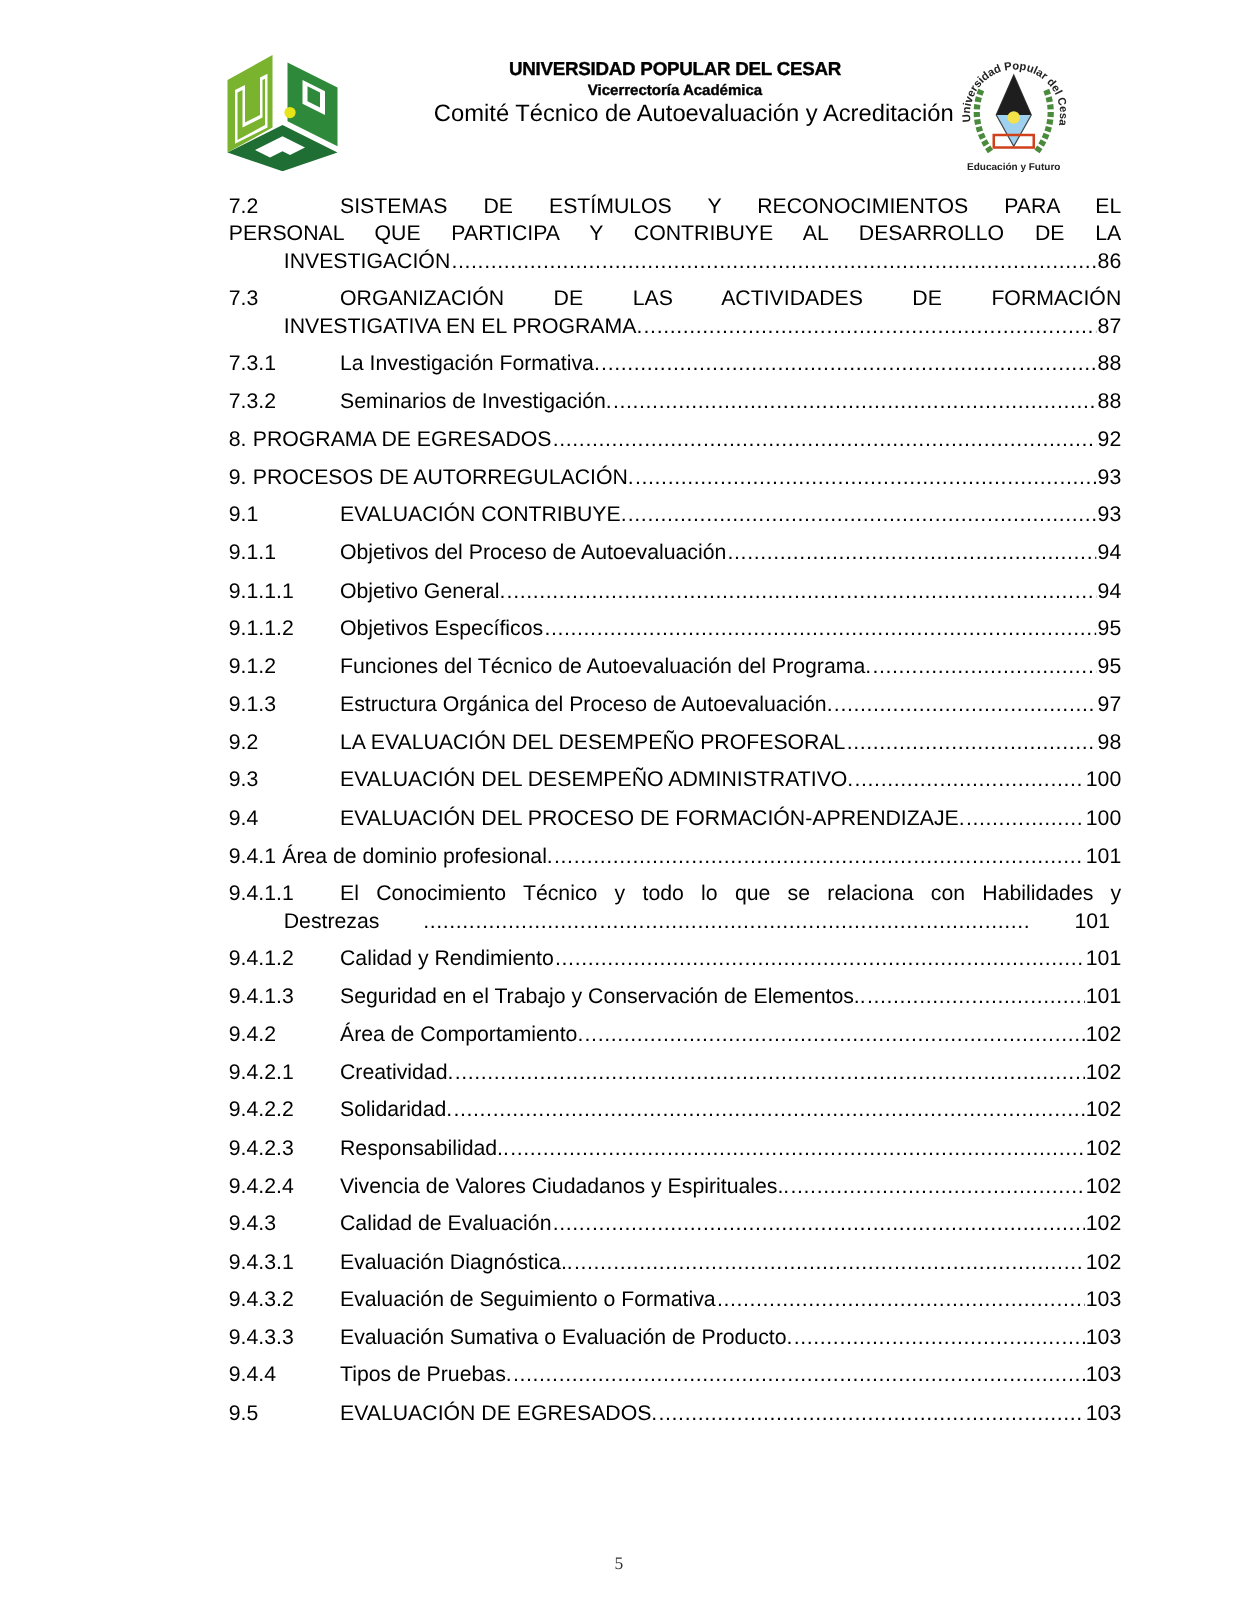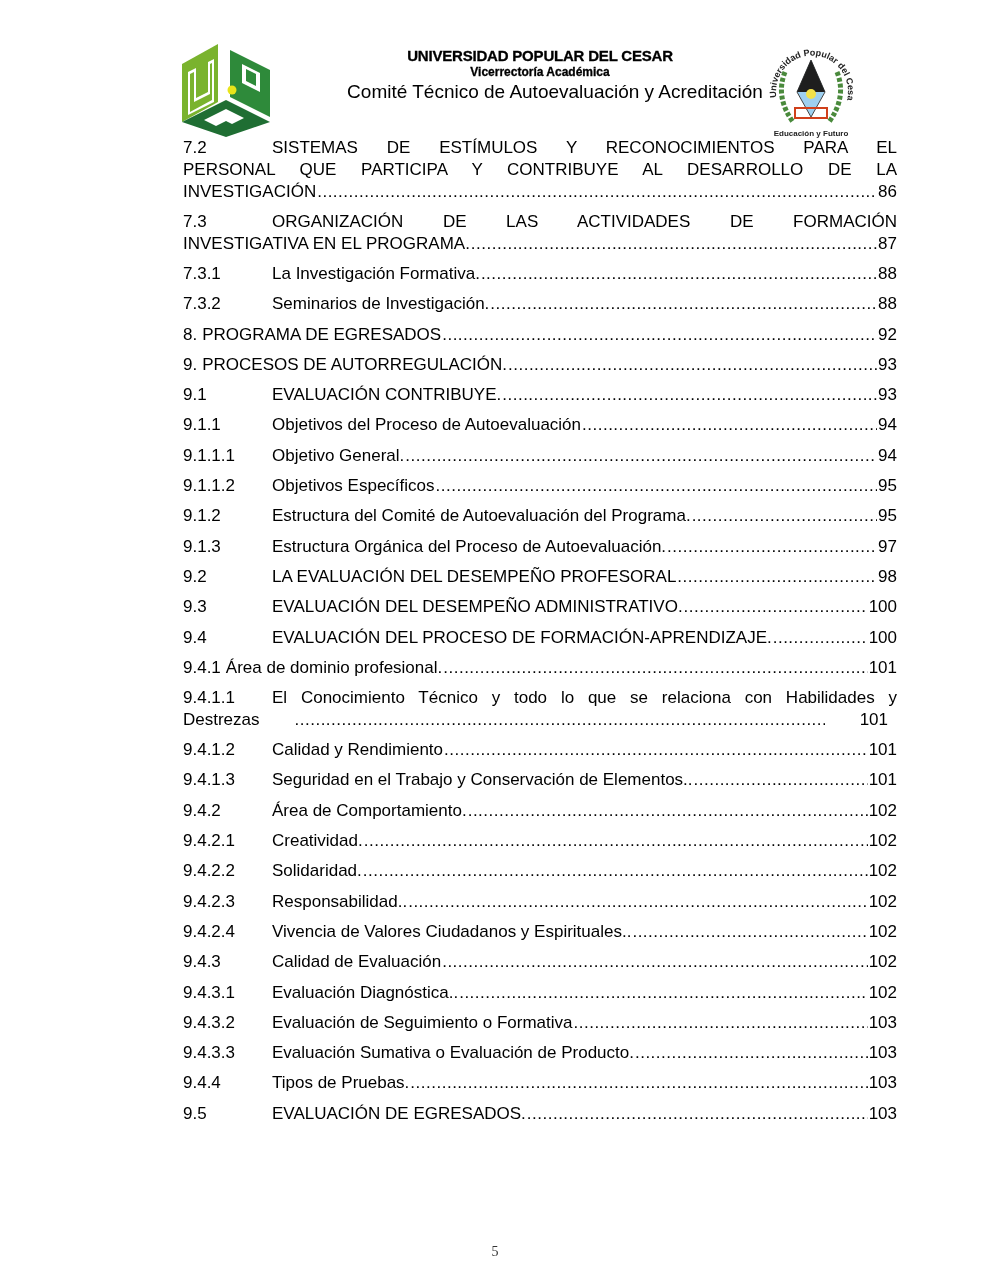--- a/index.html
+++ b/index.html
@@ -6,33 +6,33 @@
     body { width: 990px; height: 1280px; position: relative; overflow: hidden; font-family: "Liberation Sans", sans-serif; color: #000; }
 
     .header { position: absolute; left: 0; top: 12px; width: 990px; height: 135px; }
     .logo-upc { position: absolute; left: 180px; top: 30px; width: 92px; height: 95px; }
     .logo-seal { position: absolute; left: 763px; top: 30px; width: 96px; height: 98px; }
     .header-text { position: absolute; left: 290px; top: 35px; width: 500px; text-align: center; }
     .uni-name { font-weight: bold; font-size: 15px; letter-spacing: -0.2px; line-height: 17px; -webkit-text-stroke: 0.3px #000; }
     .vice { font-weight: bold; font-size: 12px; line-height: 16px; -webkit-text-stroke: 0.3px #000; }
     .committee { font-size: 19px; line-height: 22px; margin-top: 1px; margin-left: 30px; }
 
-    .toc { position: absolute; left: 183px; top: 137px; width: 714px; font-size: 17px; }
+    .toc { position: absolute; left: 183px; top: 154px; width: 714px; font-size: 17px; }
     .entry { position: relative; }
     .entry.single { height: 30.3px; line-height: 22px; display: flex; align-items: baseline; padding-top: 0px; }
     .entry.multi { line-height: 22px; margin-bottom: 8px; }
     .num { display: inline-block; width: 89px; flex: 0 0 89px; white-space: nowrap; }
     .num.inline { width: auto; flex: 0 0 auto; margin-right: 5px; }
     .title { white-space: nowrap; flex: 0 0 auto; }
     .leader { flex: 1 1 auto; overflow: hidden; white-space: nowrap; margin: 0 1px; color: #000; letter-spacing: 0.5px; }
     .leader::before { content: "......................................................................................................................................................................................................................"; }
     .page { flex: 0 0 auto; text-align: right; }
 
     .justify-line { text-align: justify; text-align-last: justify; display: block; height: 22px; }
-    .last-line { display: flex; align-items: center; height: 22px; }
+    .last-line { display: flex; align-items: center; height: 22px; margin-left: 44px; }
     .first-line { display: flex; align-items: baseline; height: 22px; }
 
     .footer-page { position: absolute; left: 0; width: 990px; top: 1244px; text-align: center; font-family: "Liberation Serif", serif; font-size: 14px; color: #333; }
   </style>
 </head>
 <body>
 
 <div class="header">
   <svg class="logo-upc" viewBox="0 0 92 95">
 
@@ -155,21 +155,21 @@
 
   <div class="entry single">
     <span class="num">9.1.1.2</span>
     <span class="title">Objetivos Específicos</span>
     <span class="leader"></span>
     <span class="page">95</span>
   </div>
 
   <div class="entry single">
     <span class="num">9.1.2</span>
-    <span class="title">Estructura del Comité de Autoevaluación del Programa.</span>
+    <span class="title">Funciones del Técnico de Autoevaluación del Programa.</span>
     <span class="leader"></span>
     <span class="page">95</span>
   </div>
 
   <div class="entry single">
     <span class="num">9.1.3</span>
     <span class="title">Estructura Orgánica del Proceso de Autoevaluación.</span>
     <span class="leader"></span>
     <span class="page">97</span>
   </div>

